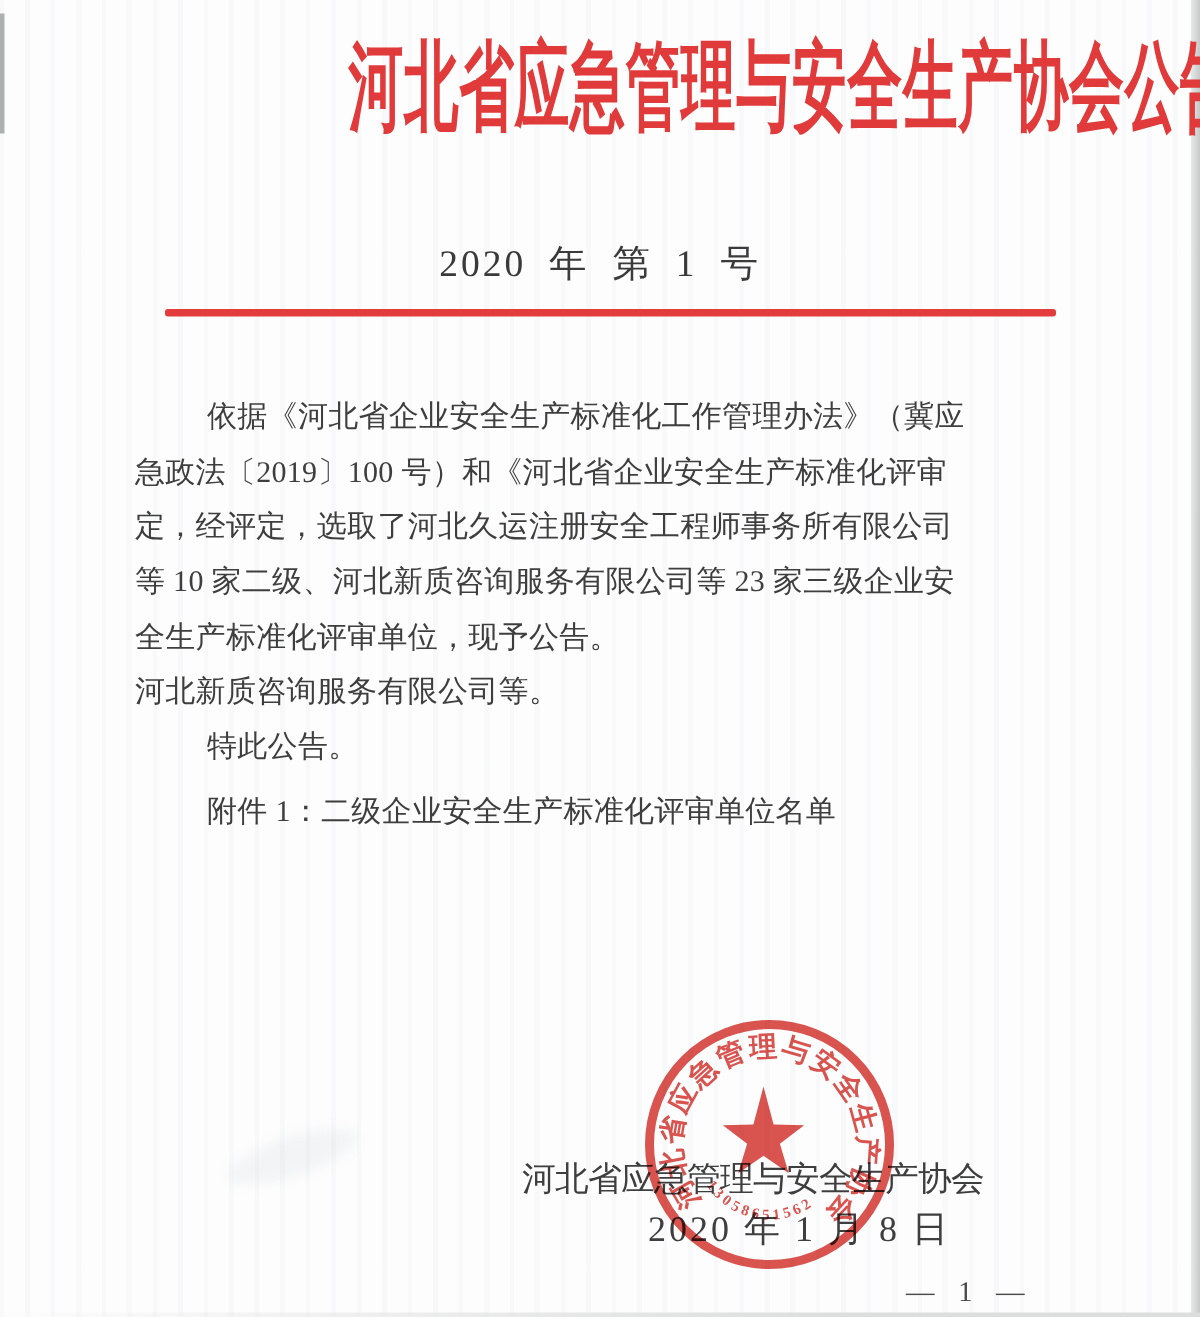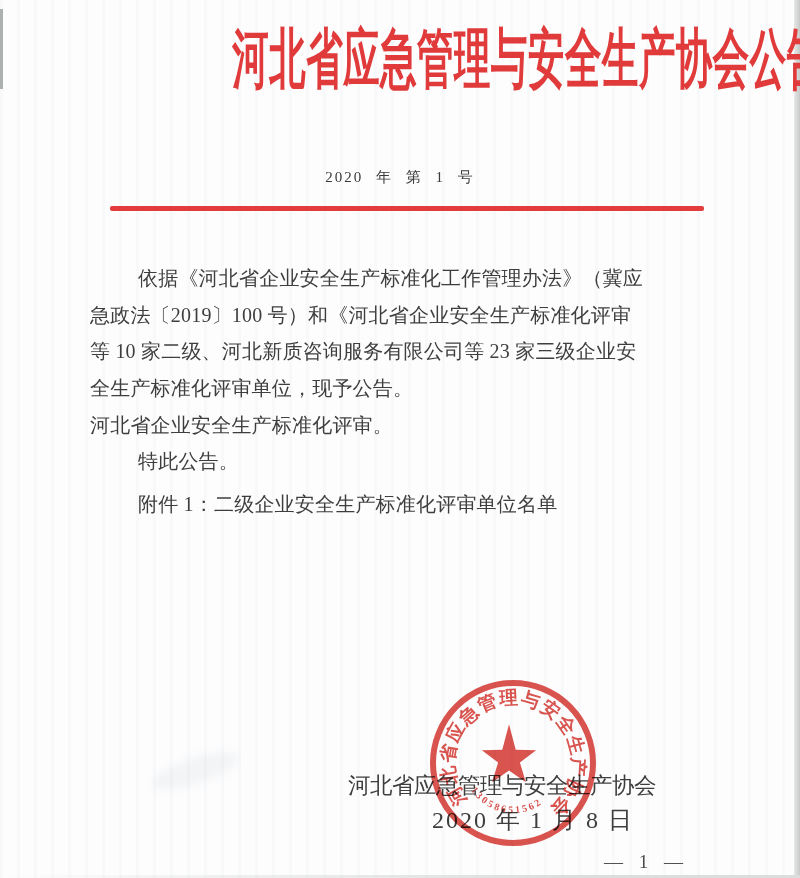--- a/index.html
+++ b/index.html
@@ -45,21 +45,21 @@
   }
   .doc-title .condensed{
     display:inline-block;
     font-size:65px;font-weight:700;color:#e03a3a;
     transform:scaleX(0.56);transform-origin:center center;
     letter-spacing:1px;
   }
   .issue-line{
     position:absolute;left:0;top:162px;width:800px;height:30px;
     line-height:30px;text-align:center;
-    font-size:15px;color:#3a3a3a;letter-spacing:2px;word-spacing:7px;
+    font-size:25px;color:#3a3a3a;letter-spacing:2px;word-spacing:7px;
   }
   .red-rule{
     position:absolute;left:110px;top:206px;width:594px;height:5px;
     background:#e23c3c;border-radius:2px;
   }
 
   .body-block{
     position:absolute;left:90px;top:260px;width:640px;
     font-size:20px;color:#3e3e3e;
   }
@@ -106,23 +106,24 @@
     <span class="condensed">河北省应急管理与安全生产协会公告</span>
   </div>
 
   <div class="issue-line">2020 年 第 1 号</div>
 
   <div class="red-rule"></div>
 
   <div class="body-block">
     <span class="line indent">依据《河北省企业安全生产标准化工作管理办法》（冀应</span>
     <span class="line">急政法〔2019〕100 号）和《河北省企业安全生产标准化评审</span>
+    <span class="line">定，经评定，选取了河北久运注册安全工程师事务所有限公司</span>
     <span class="line">等 10 家二级、河北新质咨询服务有限公司等 23 家三级企业安</span>
     <span class="line">全生产标准化评审单位，现予公告。</span>
-    <span class="line">河北省企业安全生产标准化评审。</span>
+    <span class="line">河北新质咨询服务有限公司等。</span>
     <span class="line indent">特此公告。</span>
     <span class="line indent attach-gap">附件 1：二级企业安全生产标准化评审单位名单</span>
   </div>
 
   <div class="signature-org">河北省应急管理与安全生产协会</div>
   <div class="signature-date">2020 年 1 月 8 日</div>
 
   <svg class="seal" viewBox="-111 -111 222 222">
     <defs>
       <path id="arcTop" d="M -41.7 41.7 A 59 59 0 1 1 41.7 41.7" fill="none"></path>

